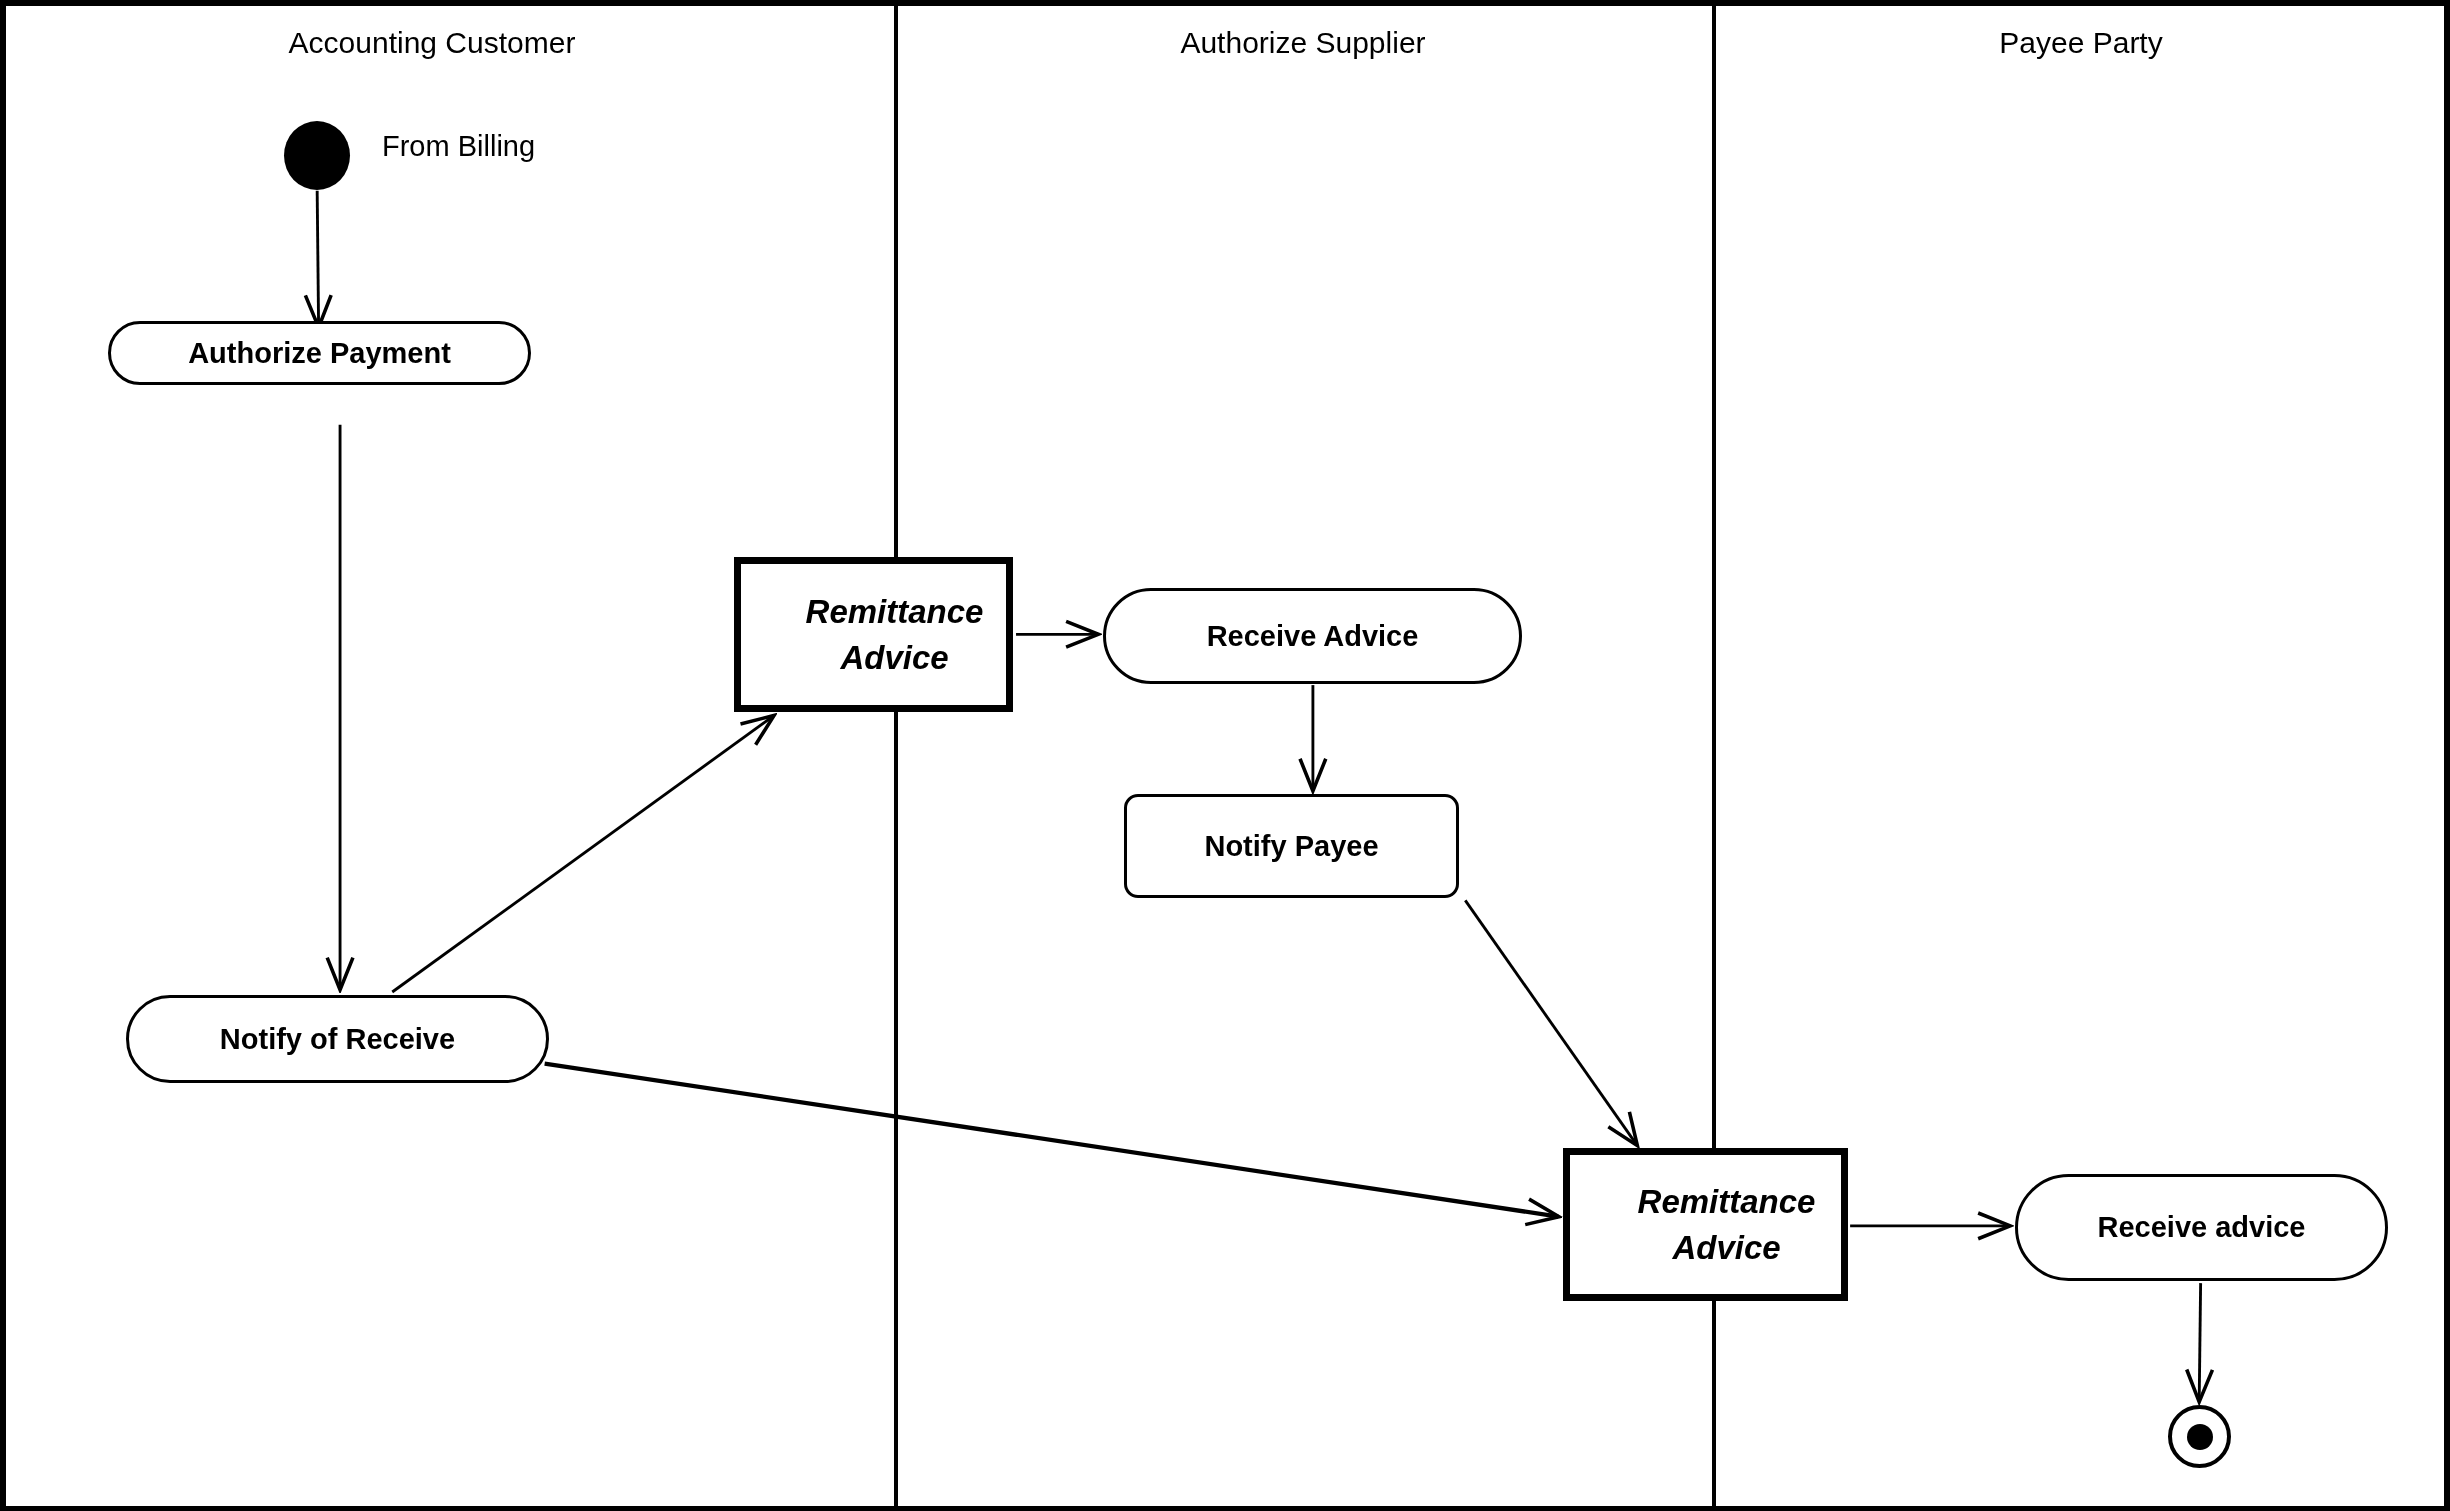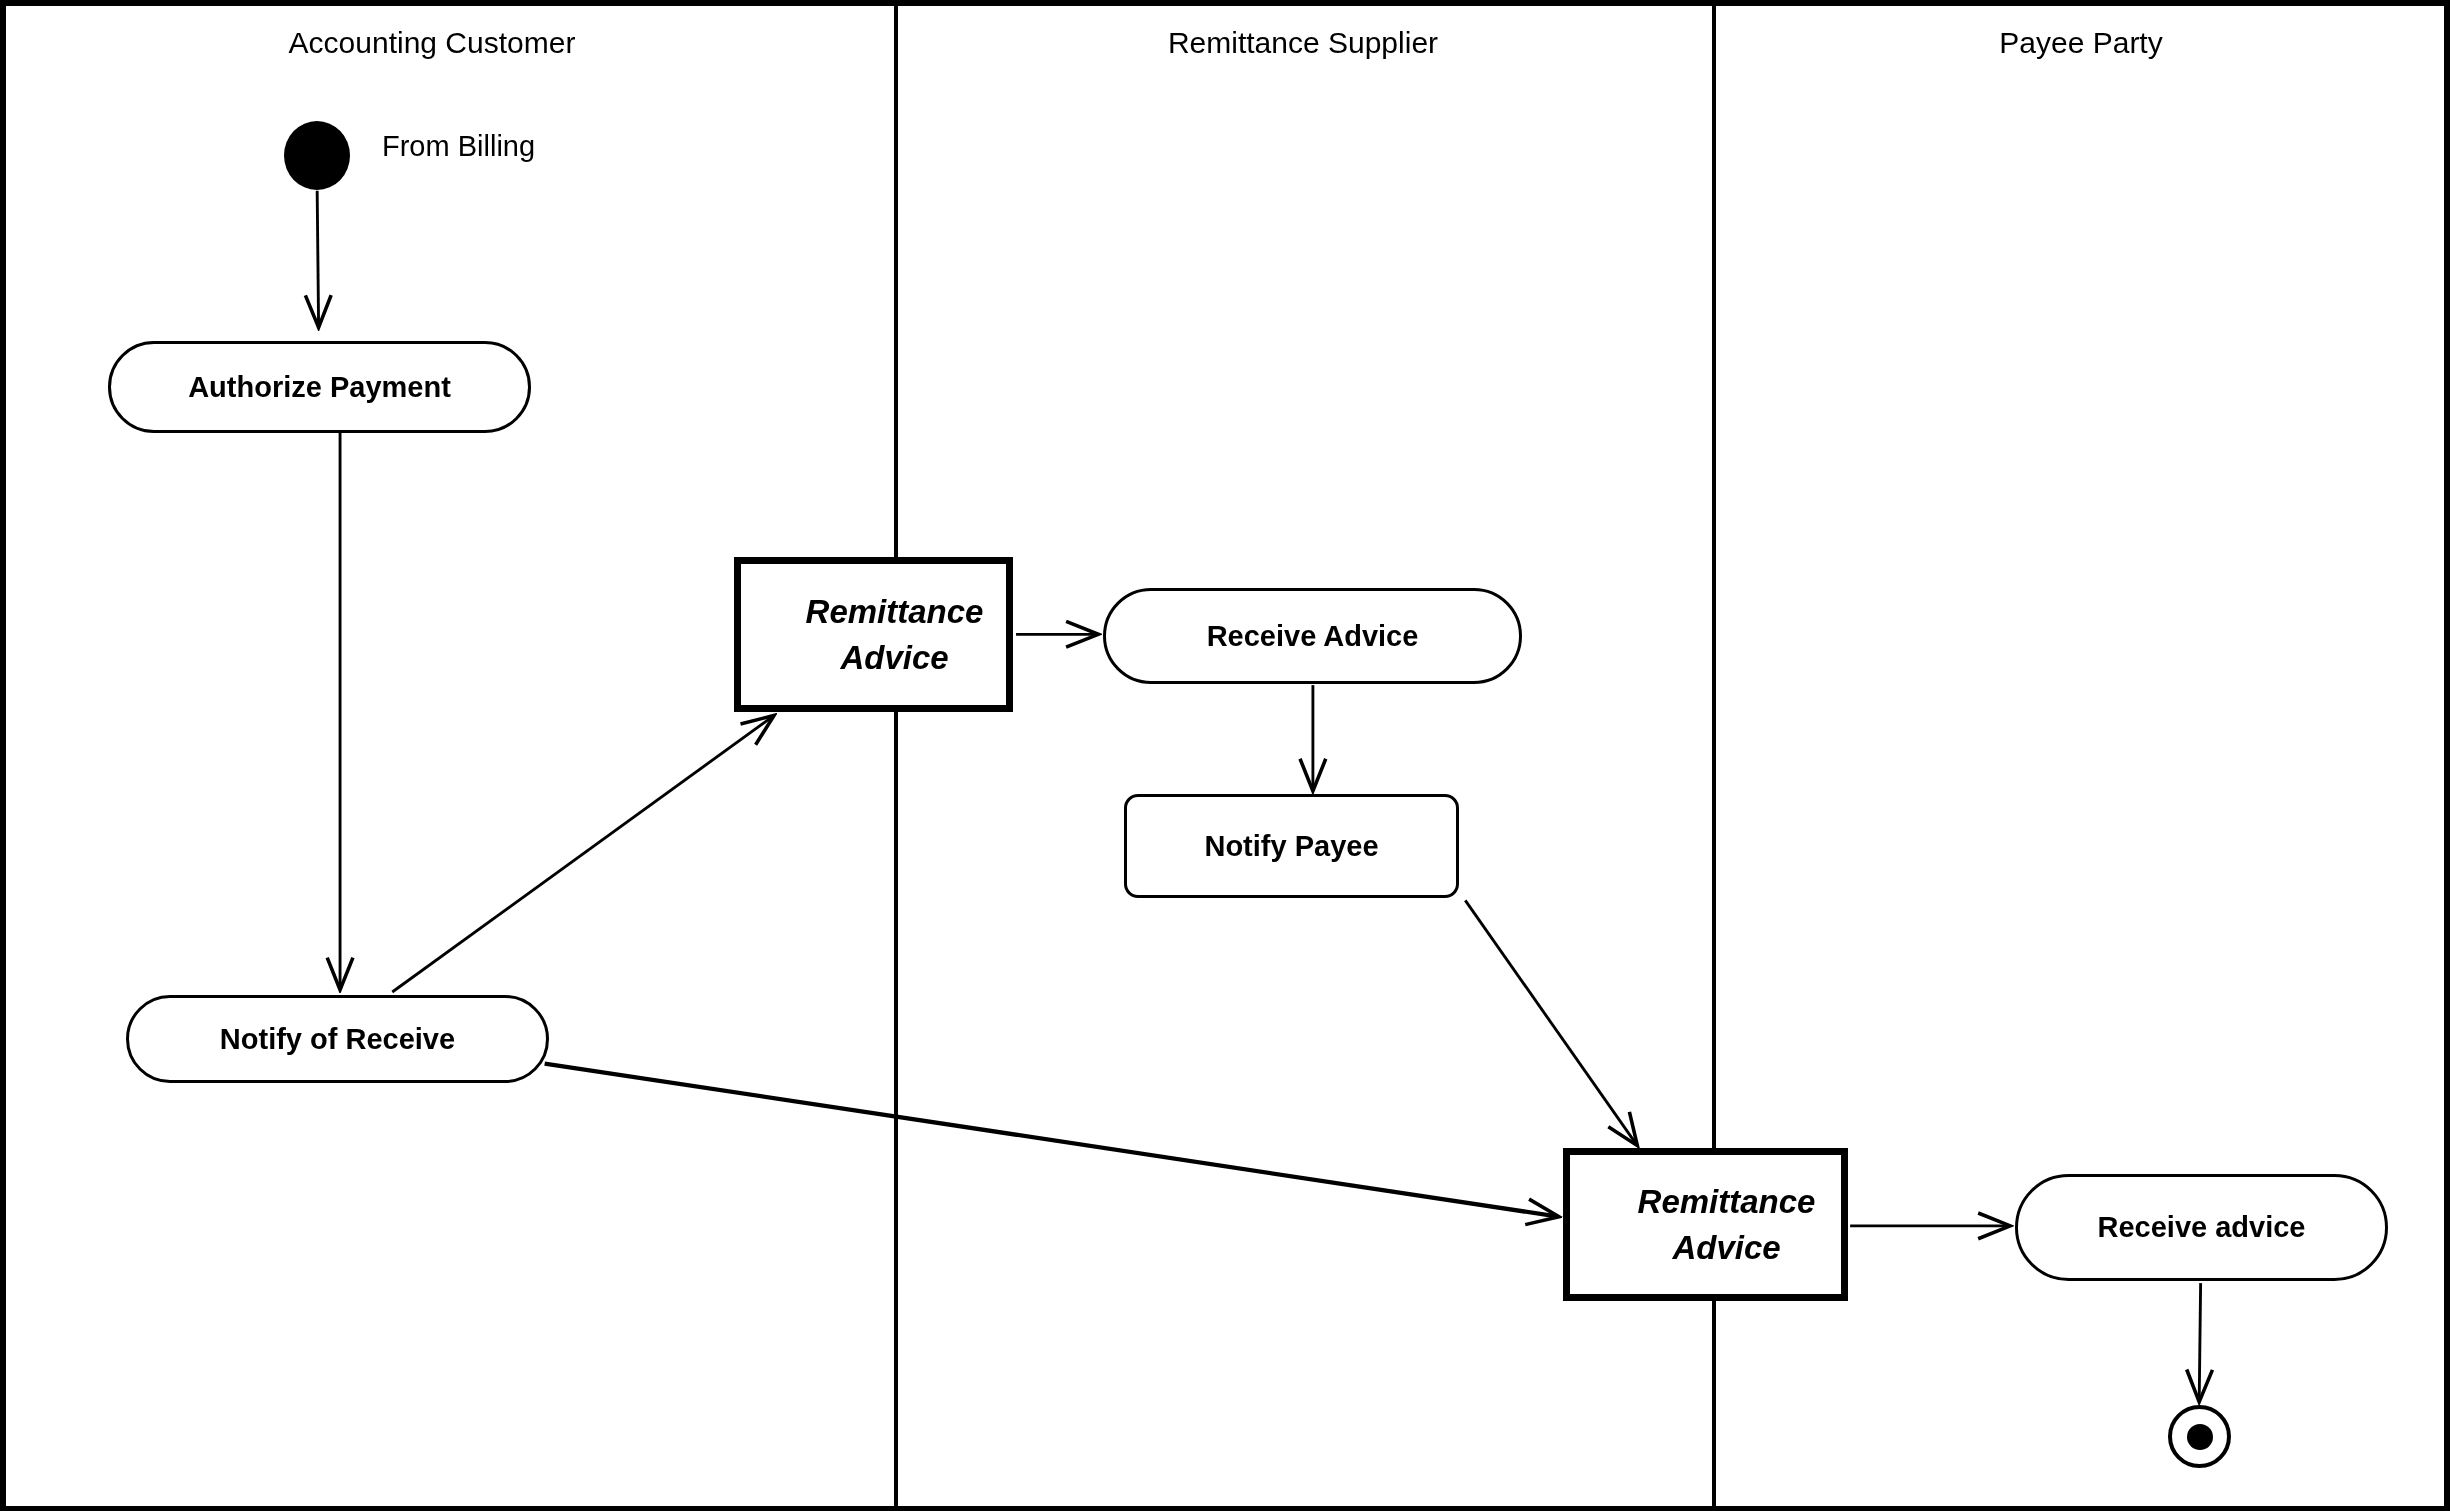--- a/index.html
+++ b/index.html
@@ -103,21 +103,21 @@
 </style>
 </head>
 <body>
 
 <div class="diagram">
 
   <div class="lane-divider" style="left:888px;"></div>
   <div class="lane-divider" style="left:1706px;"></div>
 
   <div class="lane-title" style="left:426px;">Accounting Customer</div>
-  <div class="lane-title" style="left:1297px;">Remittance Supplier</div>
+  <div class="lane-title" style="left:1297px;">Authorize Supplier</div>
   <div class="lane-title" style="left:2075px;">Payee Party</div>
 
   <svg class="edges" viewBox="0 0 3425 2113">
     <defs>
       <marker id="arrow" viewBox="-55 -25 60 50" markerWidth="60" markerHeight="50" refX="-1" refY="0" orient="auto" markerUnits="userSpaceOnUse">
         <path d="M -45 -18 L 0 0 L -45 18" fill="none" stroke="#000000" stroke-width="5"></path>
       </marker>
     </defs>
     <line x1="435" y1="258" x2="437" y2="448" stroke="#000000" stroke-width="4" marker-end="url(#arrow)"></line>
     <line x1="467" y1="585" x2="467" y2="1374" stroke="#000000" stroke-width="4" marker-end="url(#arrow)"></line>
@@ -126,21 +126,21 @@
     <line x1="1827" y1="949" x2="1827" y2="1096" stroke="#000000" stroke-width="4" marker-end="url(#arrow)"></line>
     <line x1="2040" y1="1250" x2="2280" y2="1592" stroke="#000000" stroke-width="4" marker-end="url(#arrow)"></line>
     <line x1="753" y1="1478" x2="2170" y2="1692" stroke="#000000" stroke-width="6" marker-end="url(#arrow)"></line>
     <line x1="2578" y1="1705" x2="2801" y2="1705" stroke="#000000" stroke-width="4" marker-end="url(#arrow)"></line>
     <line x1="3068" y1="1785" x2="3066" y2="1950" stroke="#000000" stroke-width="4" marker-end="url(#arrow)"></line>
   </svg>
 
   <div class="start-node" style="left:278px; top:115px; width:66px; height:69px;"></div>
   <div class="start-label" style="left:376px; top:123px;">From Billing</div>
 
-  <div class="node activity" style="left:102px; top:335px; width:423px; height:92px; border-radius:46px;">
+  <div class="node activity" style="left:102px; top:315px; width:423px; height:64px; border-radius:46px;">
     <span>Authorize Payment</span>
   </div>
 
   <div class="node object-node" style="left:728px; top:551px; width:279px; height:155px;">
     <span>Remittance</span>
     <span>Advice</span>
   </div>
 
   <div class="node activity" style="left:1097px; top:582px; width:419px; height:96px; border-radius:48px;">
     <span>Receive Advice</span>

